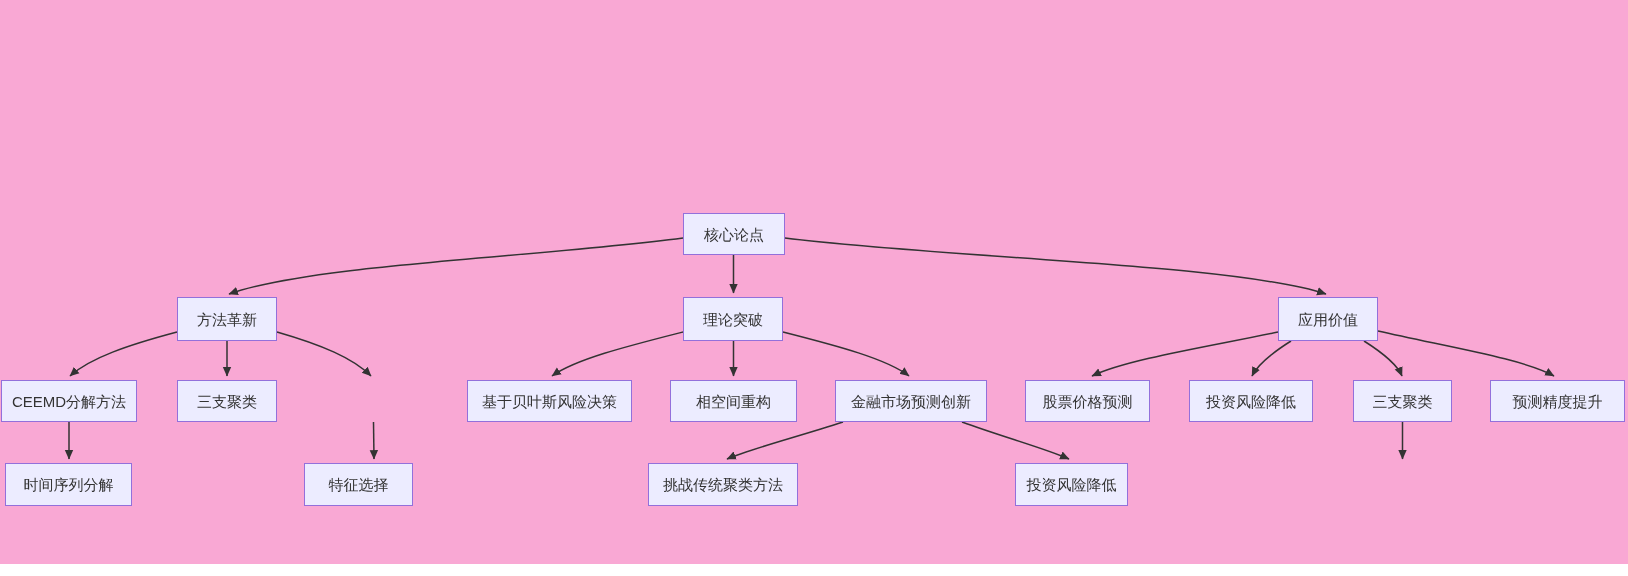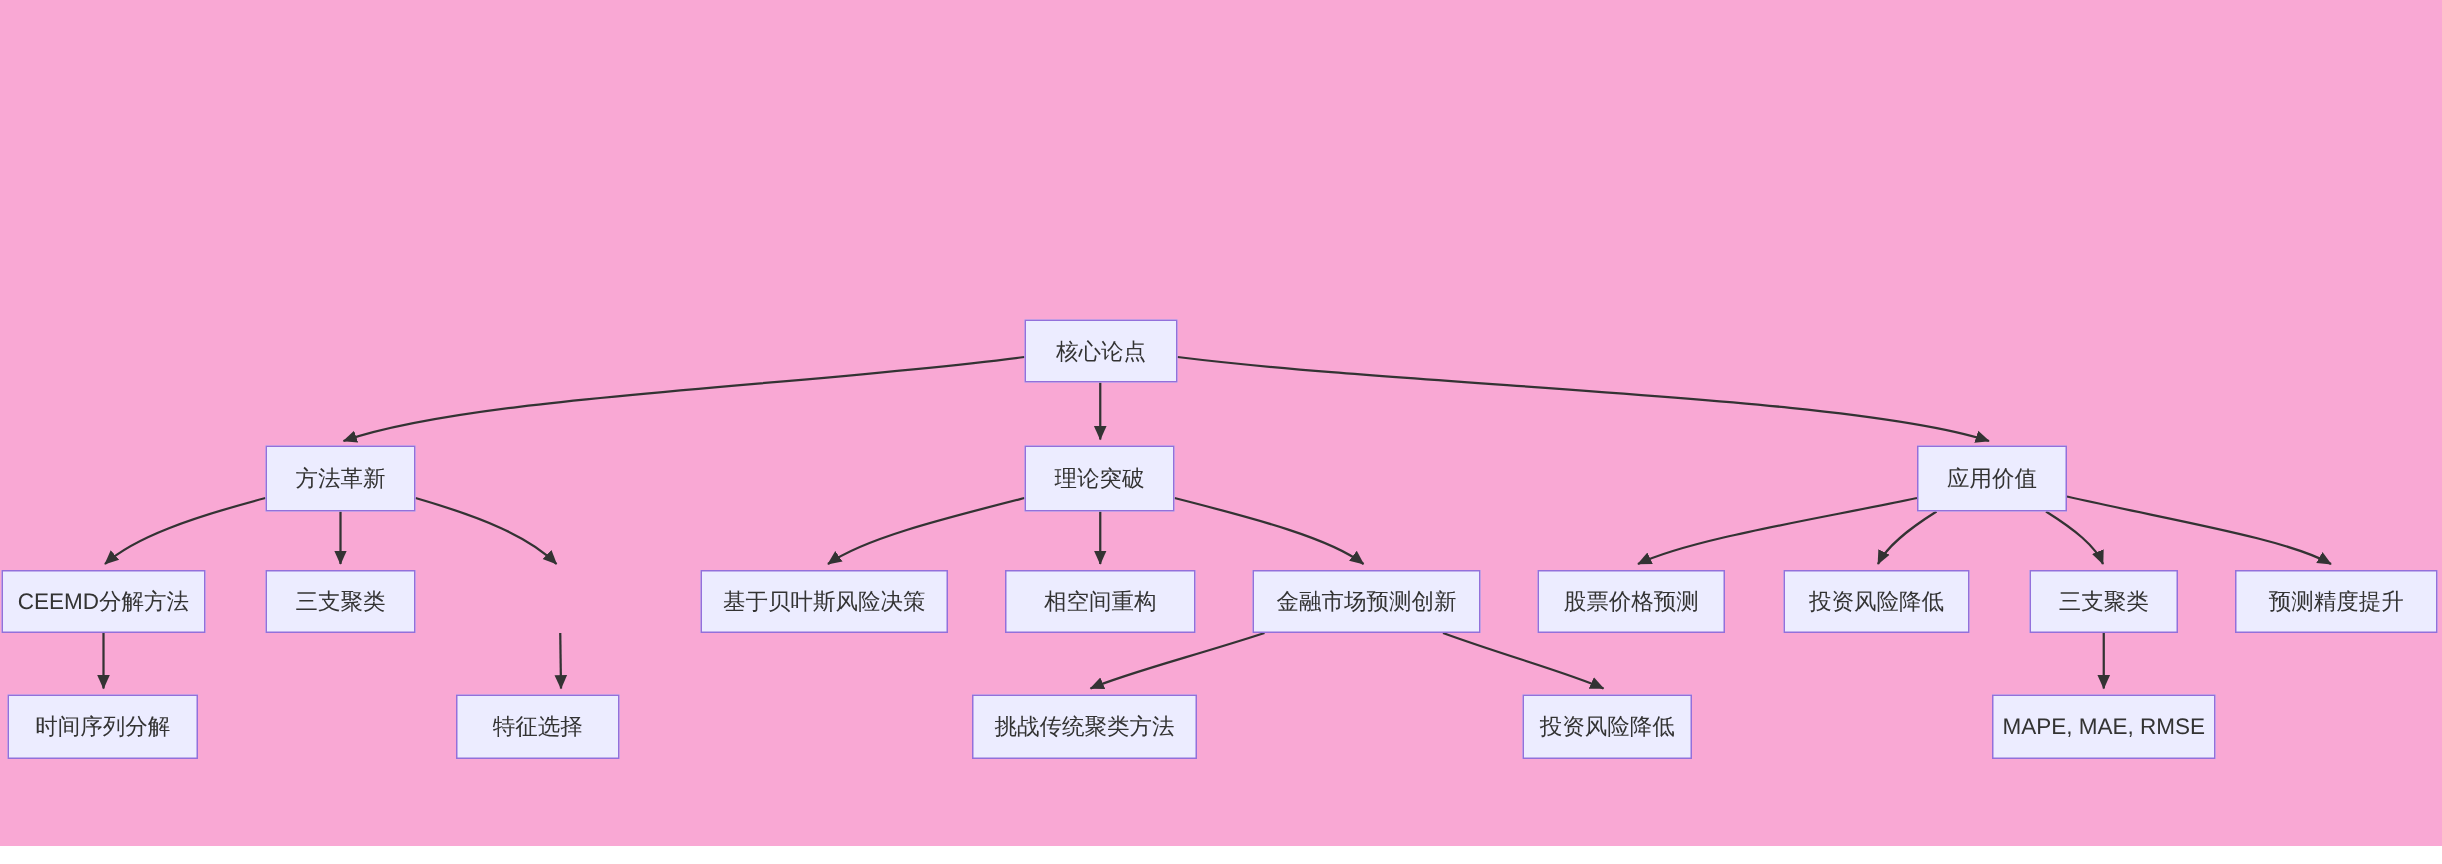--- a/index.html
+++ b/index.html
@@ -87,15 +87,14 @@
   <div class="node" style="left:835px;top:380px;width:152px;height:42px">金融市场预测创新</div>
   <div class="node" style="left:1025px;top:380px;width:125px;height:42px">股票价格预测</div>
   <div class="node" style="left:1189px;top:380px;width:124px;height:42px">投资风险降低</div>
   <div class="node" style="left:1353px;top:380px;width:99px;height:42px">三支聚类</div>
   <div class="node" style="left:1490px;top:380px;width:135px;height:42px">预测精度提升</div>
 
   <div class="node" style="left:5px;top:463px;width:127px;height:43px">时间序列分解</div>
   <div class="node" style="left:304px;top:463px;width:109px;height:43px">特征选择</div>
   <div class="node" style="left:648px;top:463px;width:150px;height:43px">挑战传统聚类方法</div>
   <div class="node" style="left:1015px;top:463px;width:113px;height:43px">投资风险降低</div>
-  <div class="node" style="left:1328px;top:463px;width:149px;height:43px">MAPE, MAE, RMSE</div>
 
 </div>
 
 </body></html>

